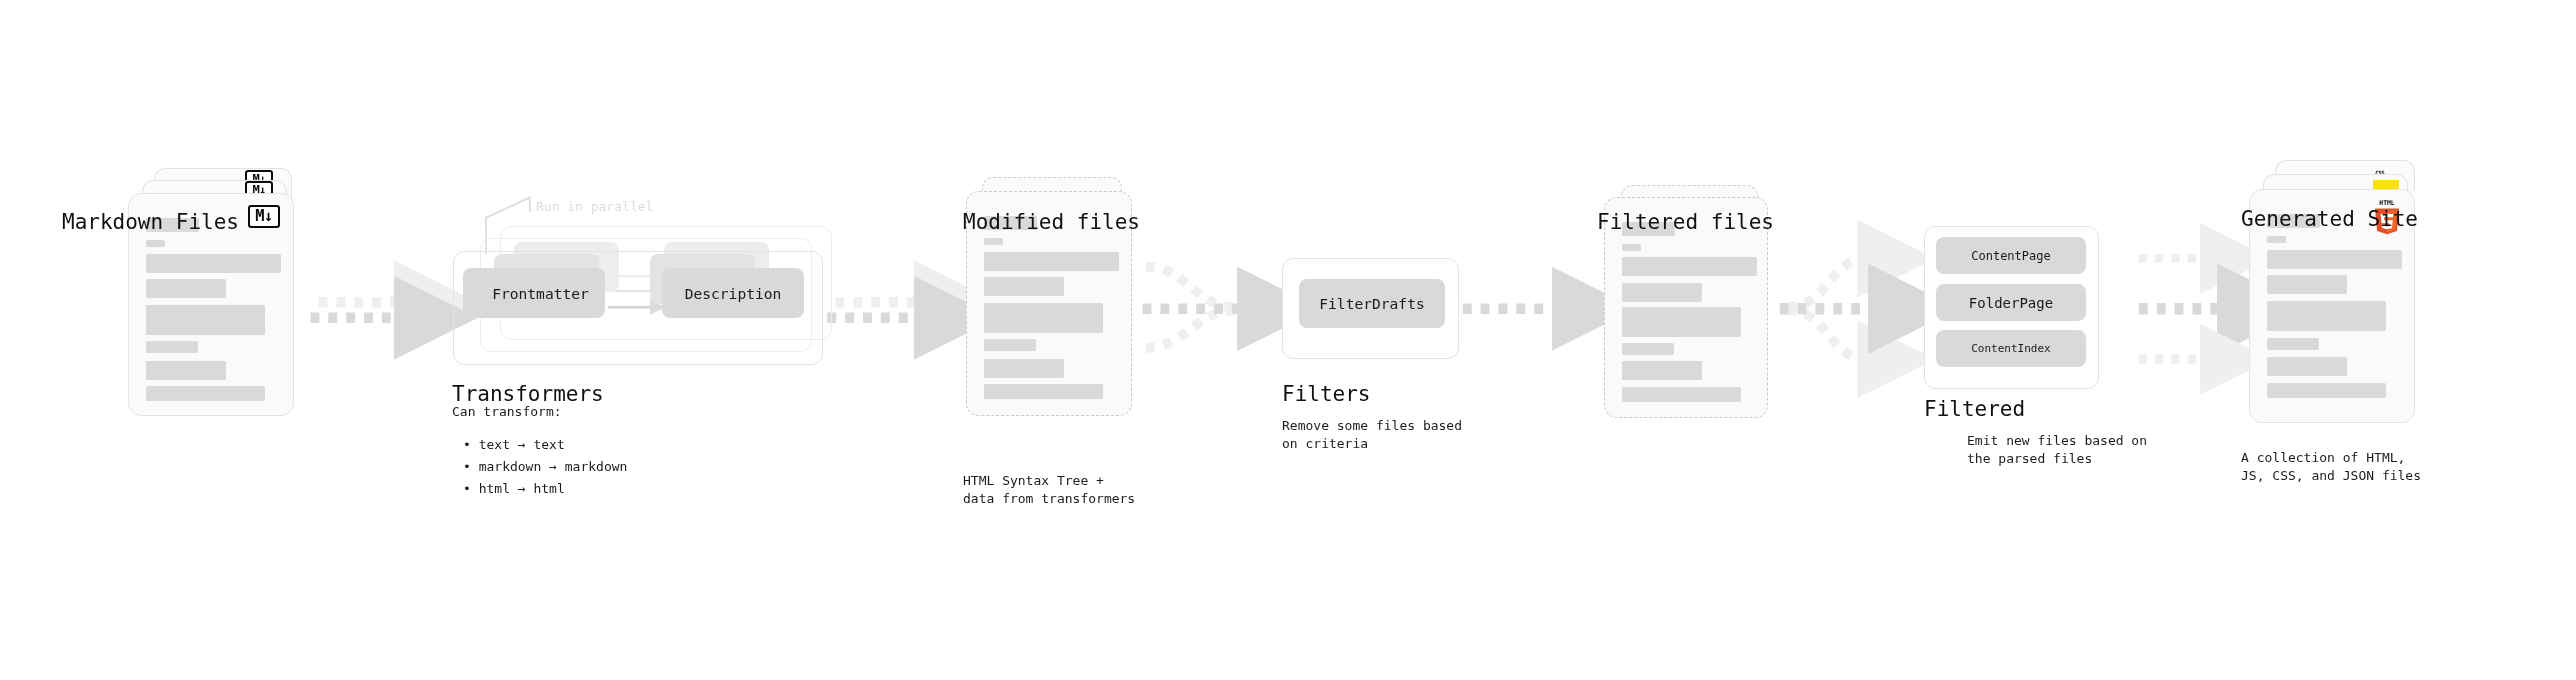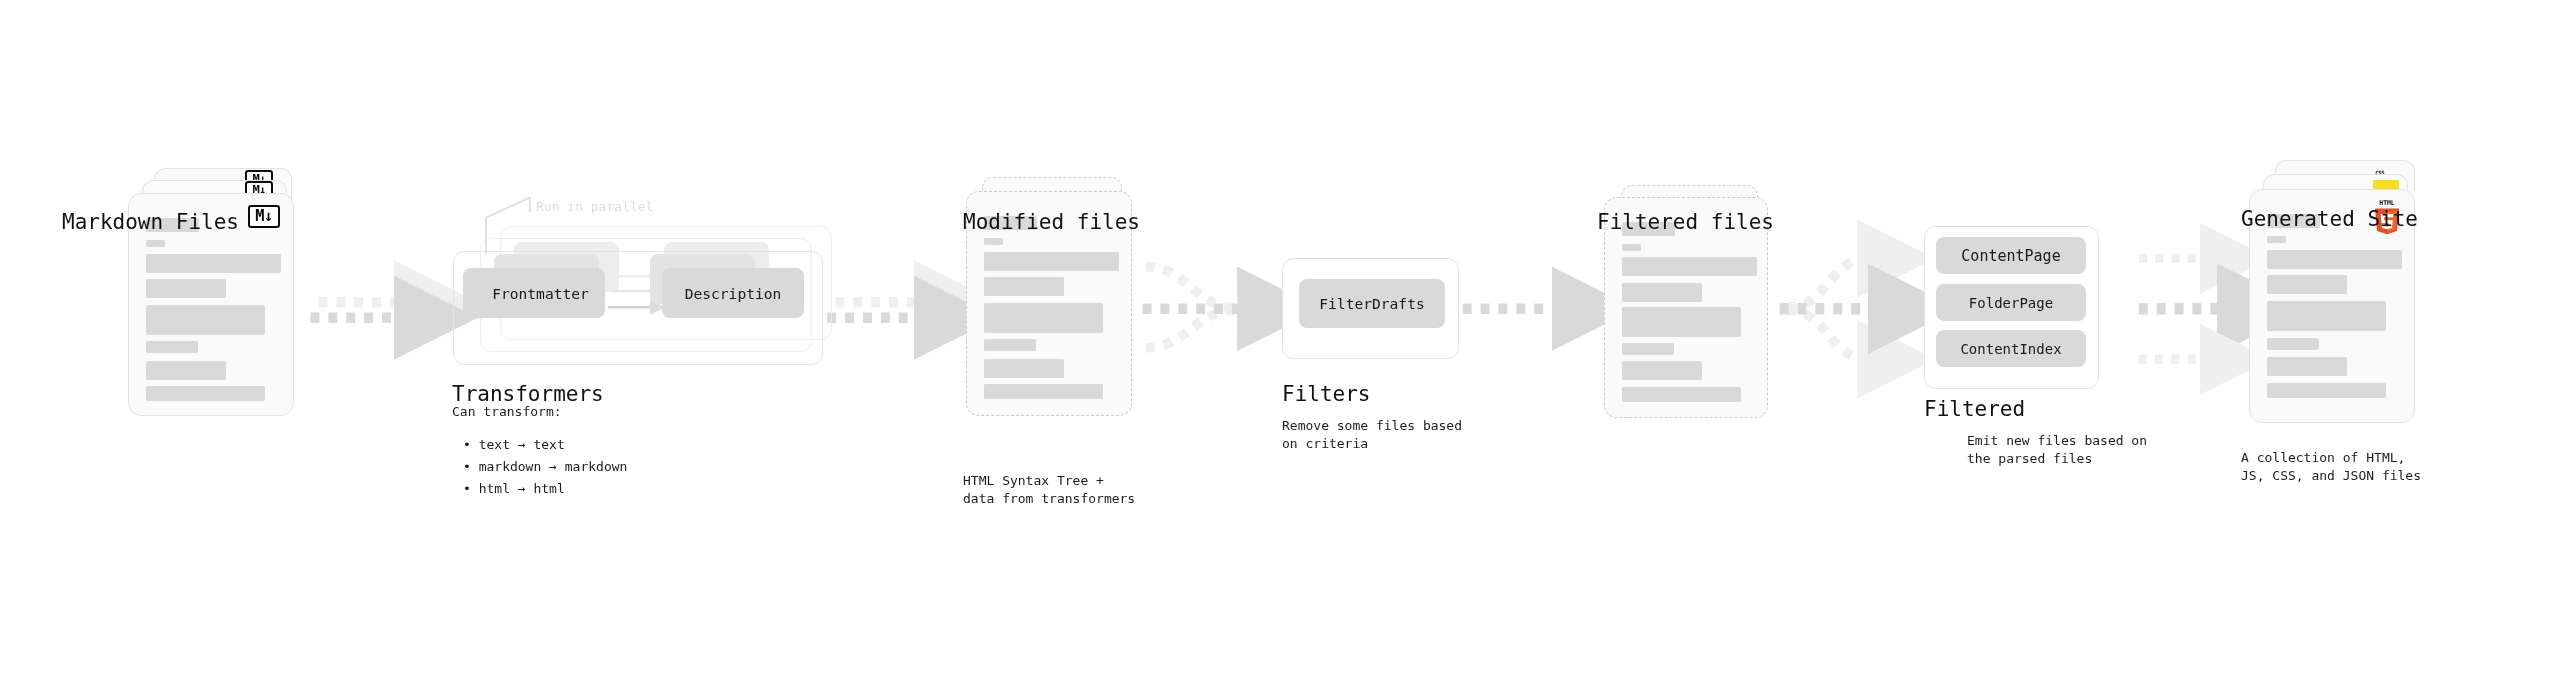--- a/index.html
+++ b/index.html
@@ -300,27 +300,27 @@
       <div class="skel" style="left:17px; top:109px; width:119px; height:30px;"></div>
       <div class="skel" style="left:17px; top:145px; width:52px; height:12.2px;"></div>
       <div class="skel" style="left:17px; top:163px; width:80px; height:18.7px;"></div>
       <div class="skel" style="left:17px; top:189px; width:119px; height:14.6px;"></div>
     </div>
     <div class="title" style="left:1597px; top:210px;">Filtered files</div>
   </div>
 
   <div class="abs">
     <div class="procbox" style="left:1924px; top:226px; width:175px; height:163px;"></div>
-    <div class="pill" style="left:1936px; top:237px; width:150px; height:37px; font-size:15px;">
+    <div class="pill" style="left:1936px; top:237px; width:150px; height:37px; font-size:12px;">
       <span>ContentPage</span>
     </div>
     <div class="pill" style="left:1936px; top:284px; width:150px; height:37px; font-size:14px;">
       <span>FolderPage</span>
     </div>
-    <div class="pill" style="left:1936px; top:330px; width:150px; height:37px; font-size:14px;">
+    <div class="pill" style="left:1936px; top:330px; width:150px; height:37px; font-size:11px;">
       <span>ContentIndex</span>
     </div>
     <div class="title" style="left:1924px; top:397px;">Filtered</div>
     <div class="subtitle" style="left:1928px; top:432px;margin-left:39px;">Emit new files based on
 the parsed files</div>
   </div>
 
   <div class="abs">
     <div class="stacktab" style="left:2275px; top:160px; width:140px; height:31px;"></div>
     <div class="css-badge" style="left:2370px; top:176px; width:19.5px; height:4.1px;">

